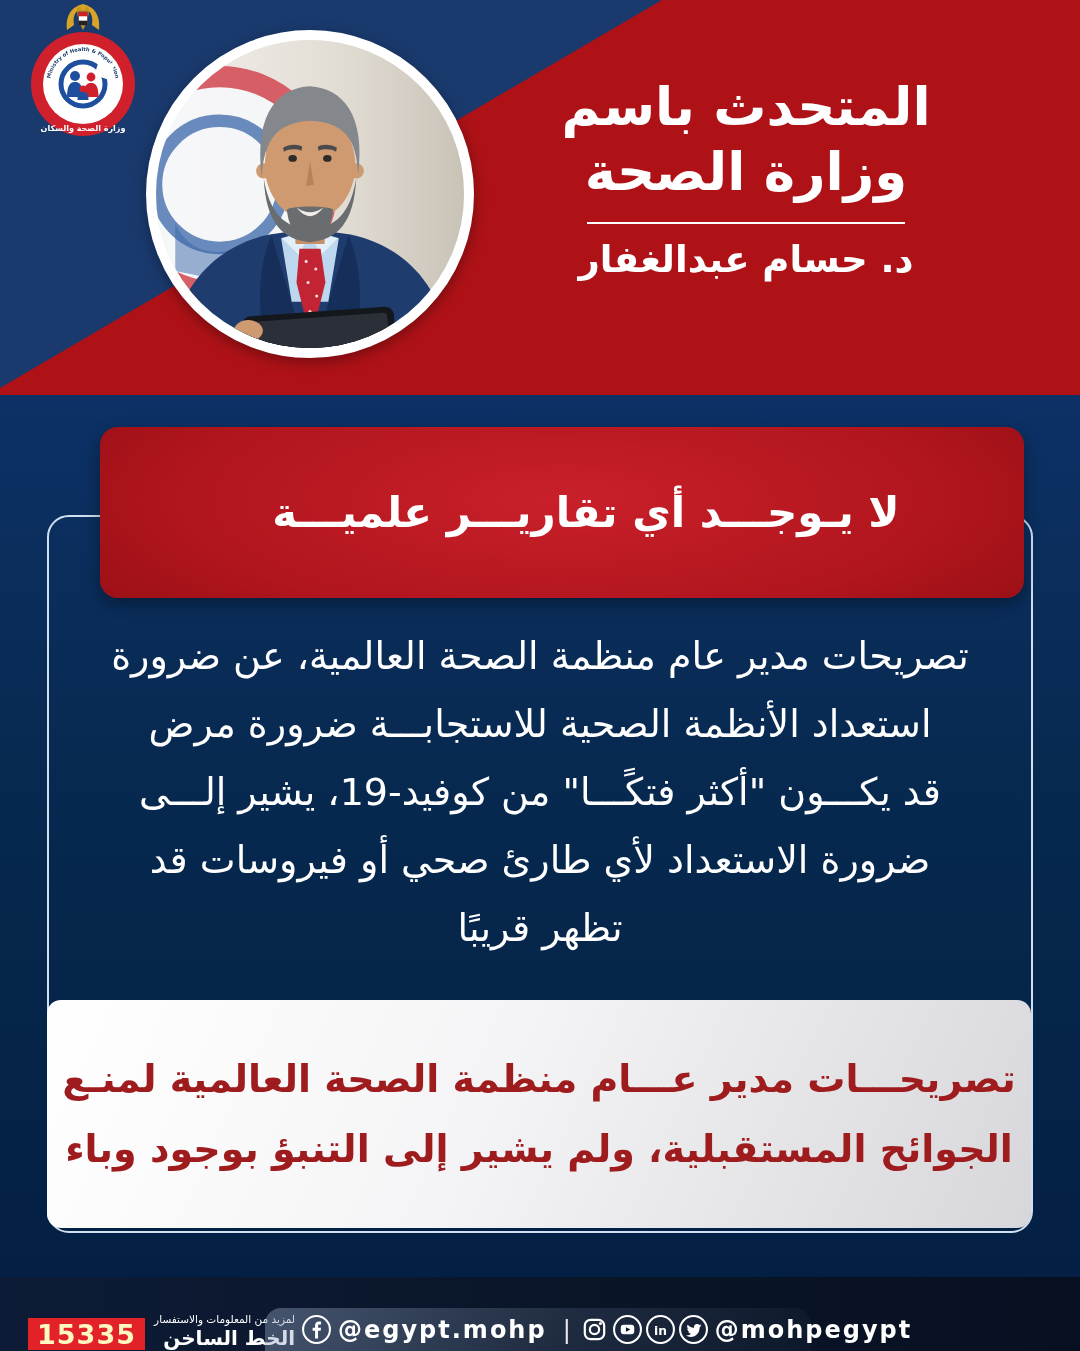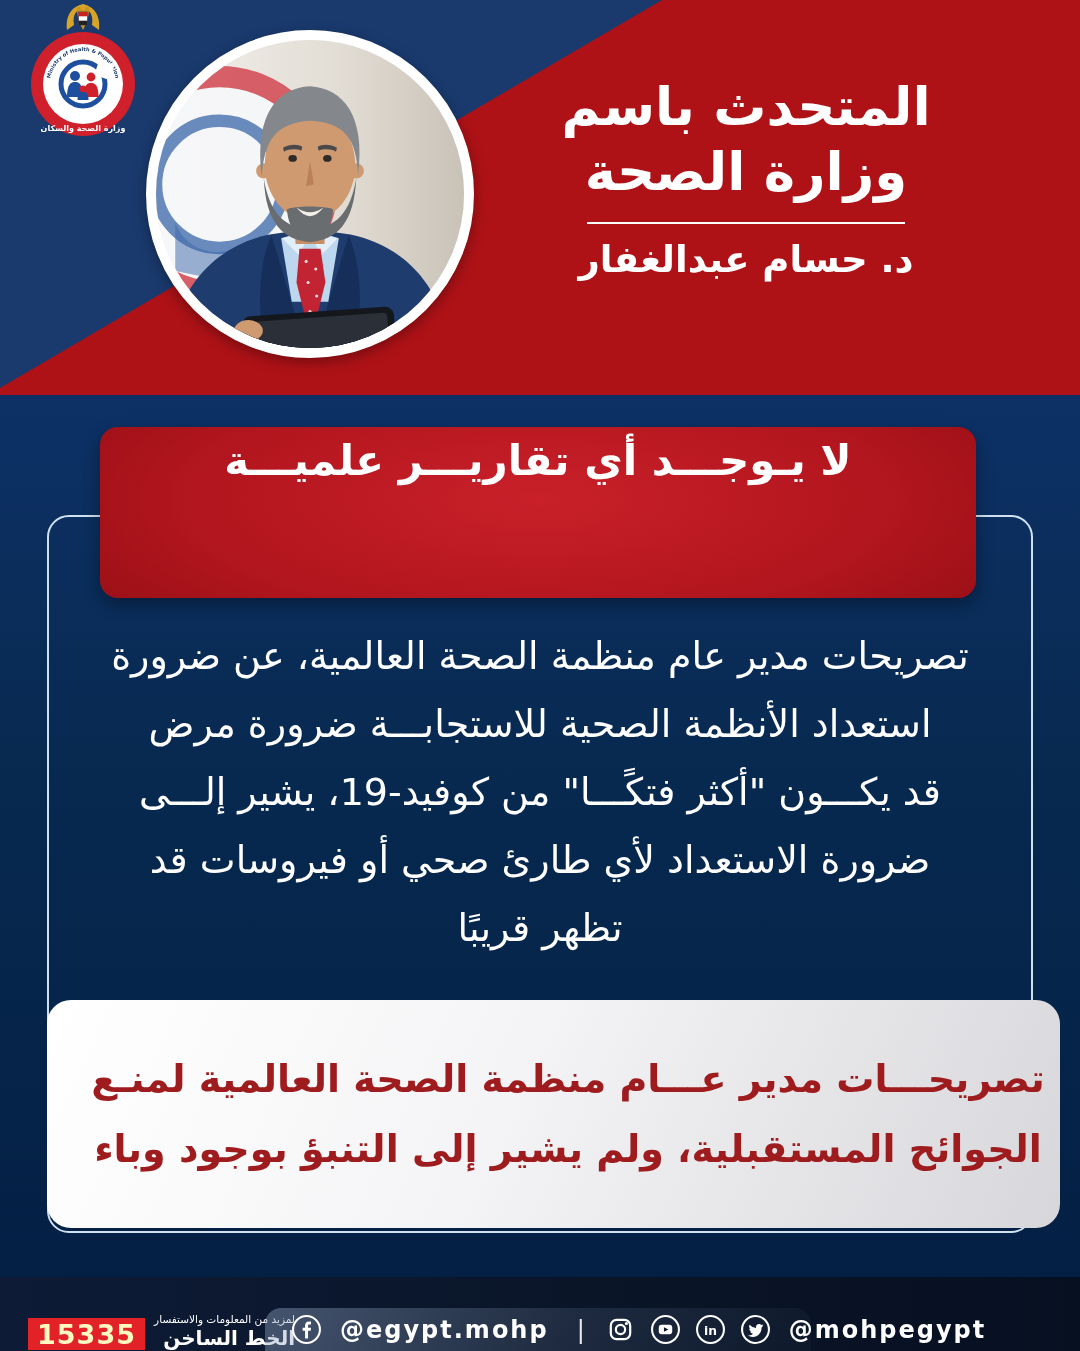--- a/index.html
+++ b/index.html
@@ -24,46 +24,46 @@
   .speaker-name{font-size:37px;font-weight:800;white-space:nowrap;}
   
   .main-bg{position:absolute;left:0;top:395px;width:1080px;height:882px;
     background:linear-gradient(180deg,#0d3166 0%,#07294f 45%,#041f44 100%);}
   .content-frame{position:absolute;left:47px;top:515px;width:982px;height:714px;
     border:2px solid #cfe0f0;border-radius:22px;}
   .headline-box{position:absolute;left:100px;top:427px;width:876px;height:171px;
     border-radius:18px;z-index:3;
     background:radial-gradient(ellipse 75% 130% at 50% 42%,#c9202a 0%,#b1151d 55%,#8c0c12 100%);
     box-shadow:0 6px 16px rgba(0,0,0,.35);
-    display:flex;flex-direction:column;align-items:center;}
+    display:flex;flex-direction:column;justify-content:center;align-items:center;padding-left:48px;}
   .headline-line{color:#fff;font-size:42px;font-weight:800;line-height:67px;
     white-space:nowrap;direction:rtl;text-align:center;}
   .statement{position:absolute;left:60px;top:622px;width:960px;z-index:2;
     color:#ffffff;direction:rtl;text-align:center;}
   .statement-line{font-size:38px;font-weight:400;line-height:68px;white-space:nowrap;}
   .white-card{position:absolute;left:47px;top:1000px;width:984px;height:228px;z-index:2;
-    border-radius:24px;
+    border-radius:14px;
     background:linear-gradient(115deg,#ffffff 0%,#f4f4f6 45%,#d7d7db 100%);
-    display:flex;flex-direction:column;justify-content:center;align-items:center;padding-left:29px;}
+    display:flex;flex-direction:column;justify-content:center;align-items:center;}
   .card-line{color:#9e1b1e;font-size:38px;font-weight:800;line-height:70px;
     white-space:nowrap;direction:rtl;text-align:center;}
   
   .footer{position:absolute;left:0;top:1277px;width:1080px;height:74px;
     background:linear-gradient(90deg,#0d1b36 0%,#0a1528 55%,#071021 100%);}
   .hotline-number{position:absolute;left:28px;top:41px;width:117px;height:32px;
     background:#e32227;color:#fef9c3;font-size:27px;font-weight:800;
     display:flex;align-items:center;justify-content:center;letter-spacing:1px;}
   .hotline-labels{position:absolute;left:163px;top:36px;width:100px;text-align:left;
     color:#ffffff;direction:rtl;margin-left:32px;}
   .hotline-small{font-size:10.5px;line-height:13px;white-space:nowrap;}
   .hotline-big{font-size:20px;font-weight:800;line-height:24px;white-space:nowrap;padding-left:40px;}
   .social-panel{position:absolute;left:265px;top:31px;width:546px;height:43px;
     border-radius:16px 16px 0 0;
     background:linear-gradient(125deg,rgba(150,168,196,.42) 0%,rgba(120,140,170,.18) 55%,rgba(90,110,140,.06) 100%);
-    display:flex;align-items:center;direction:ltr;padding-left:26px;box-sizing:border-box;gap:14px;}
+    display:flex;align-items:center;direction:ltr;padding-left:36px;box-sizing:border-box;gap:2px;}
   .social-icon{width:31px;height:31px;flex:0 0 auto;}
   .social-handle{color:#ffffff;font-size:24px;font-weight:800;letter-spacing:2px;
     margin:0 8px 0 4px;white-space:nowrap;}
   .social-sep{color:#ffffff;font-size:24px;font-weight:400;margin:0 6px;opacity:.9;}
 </style>
 </head>
 <body>
 
 <div class="poster">
 

